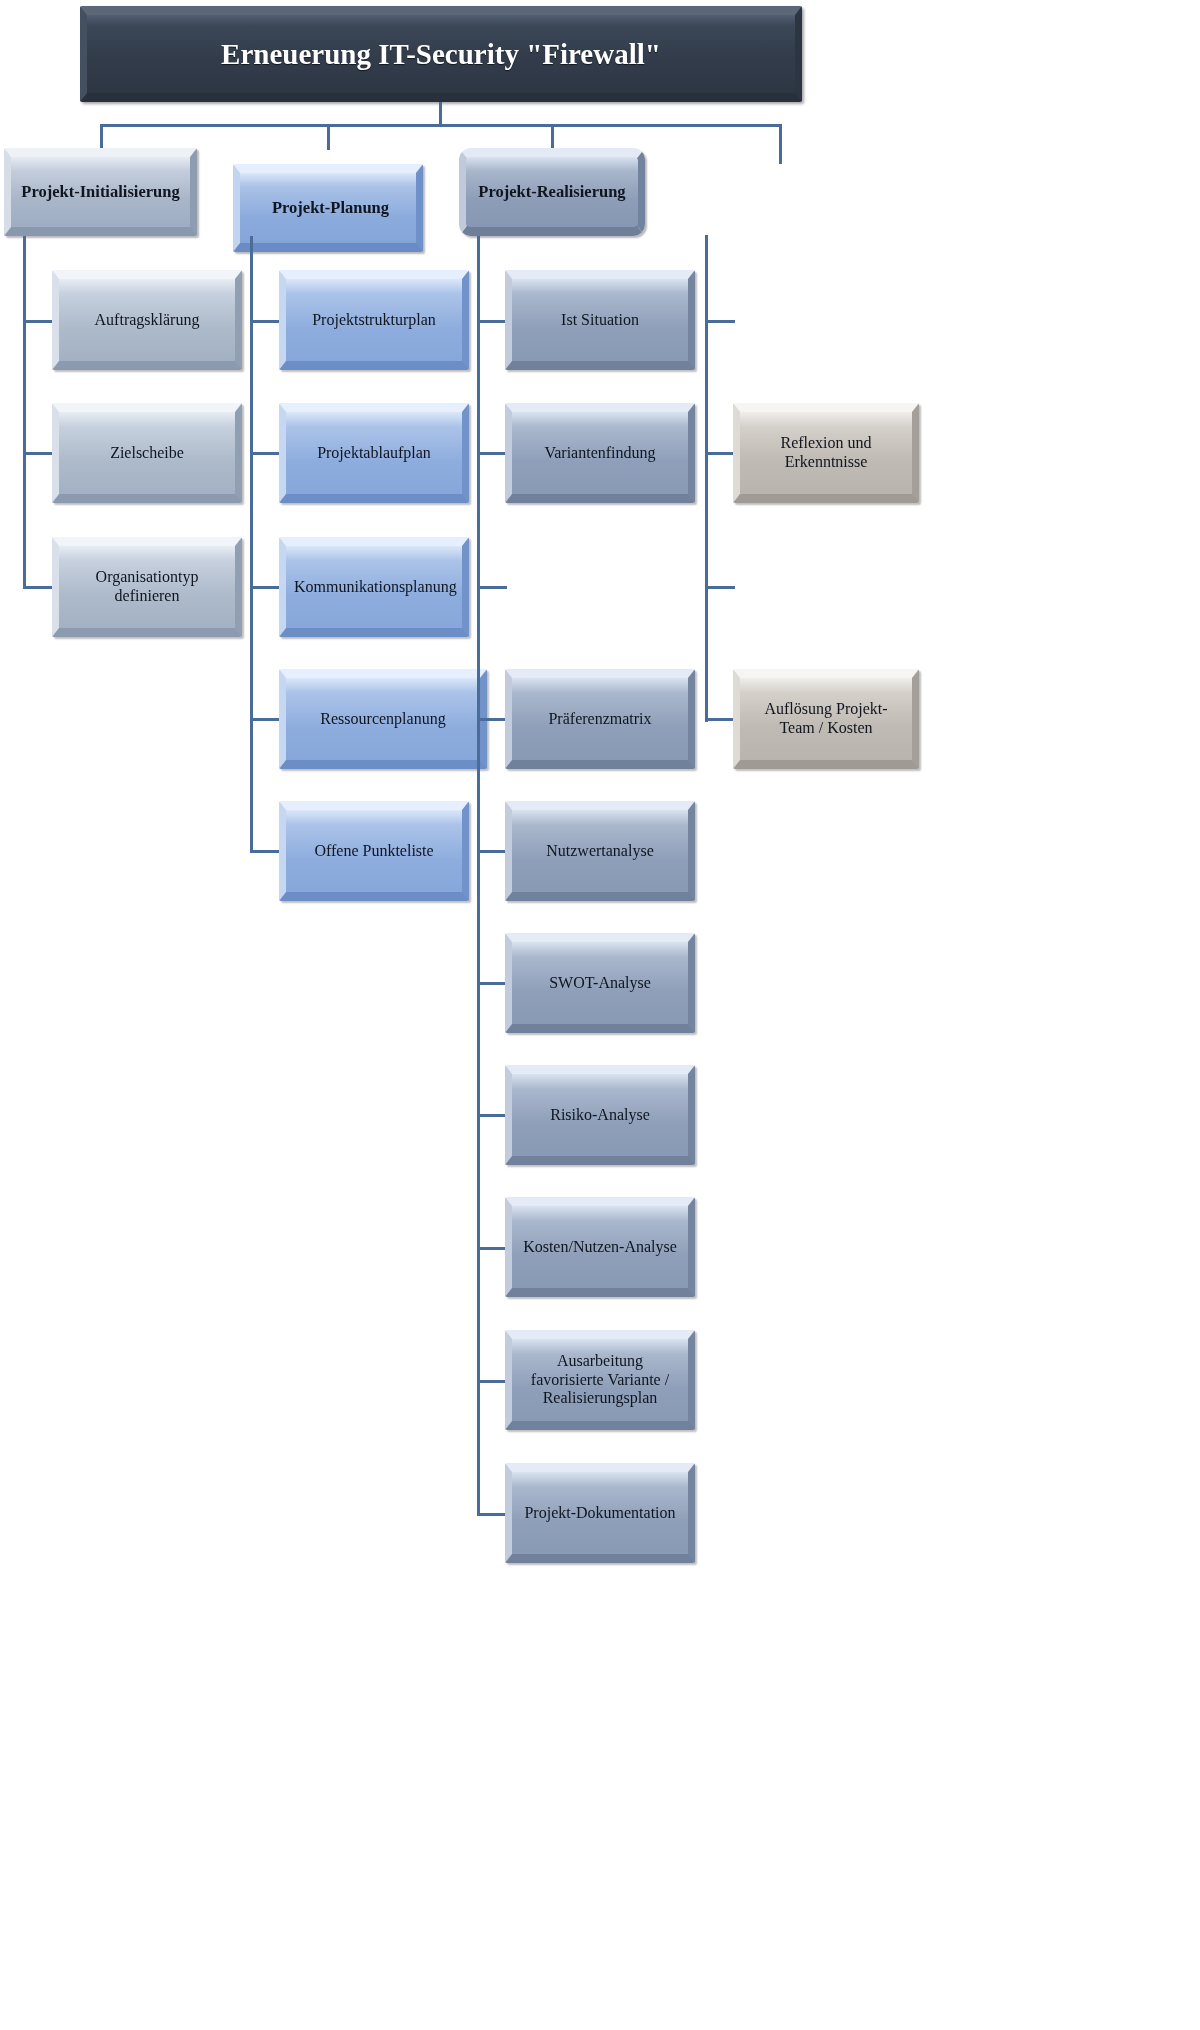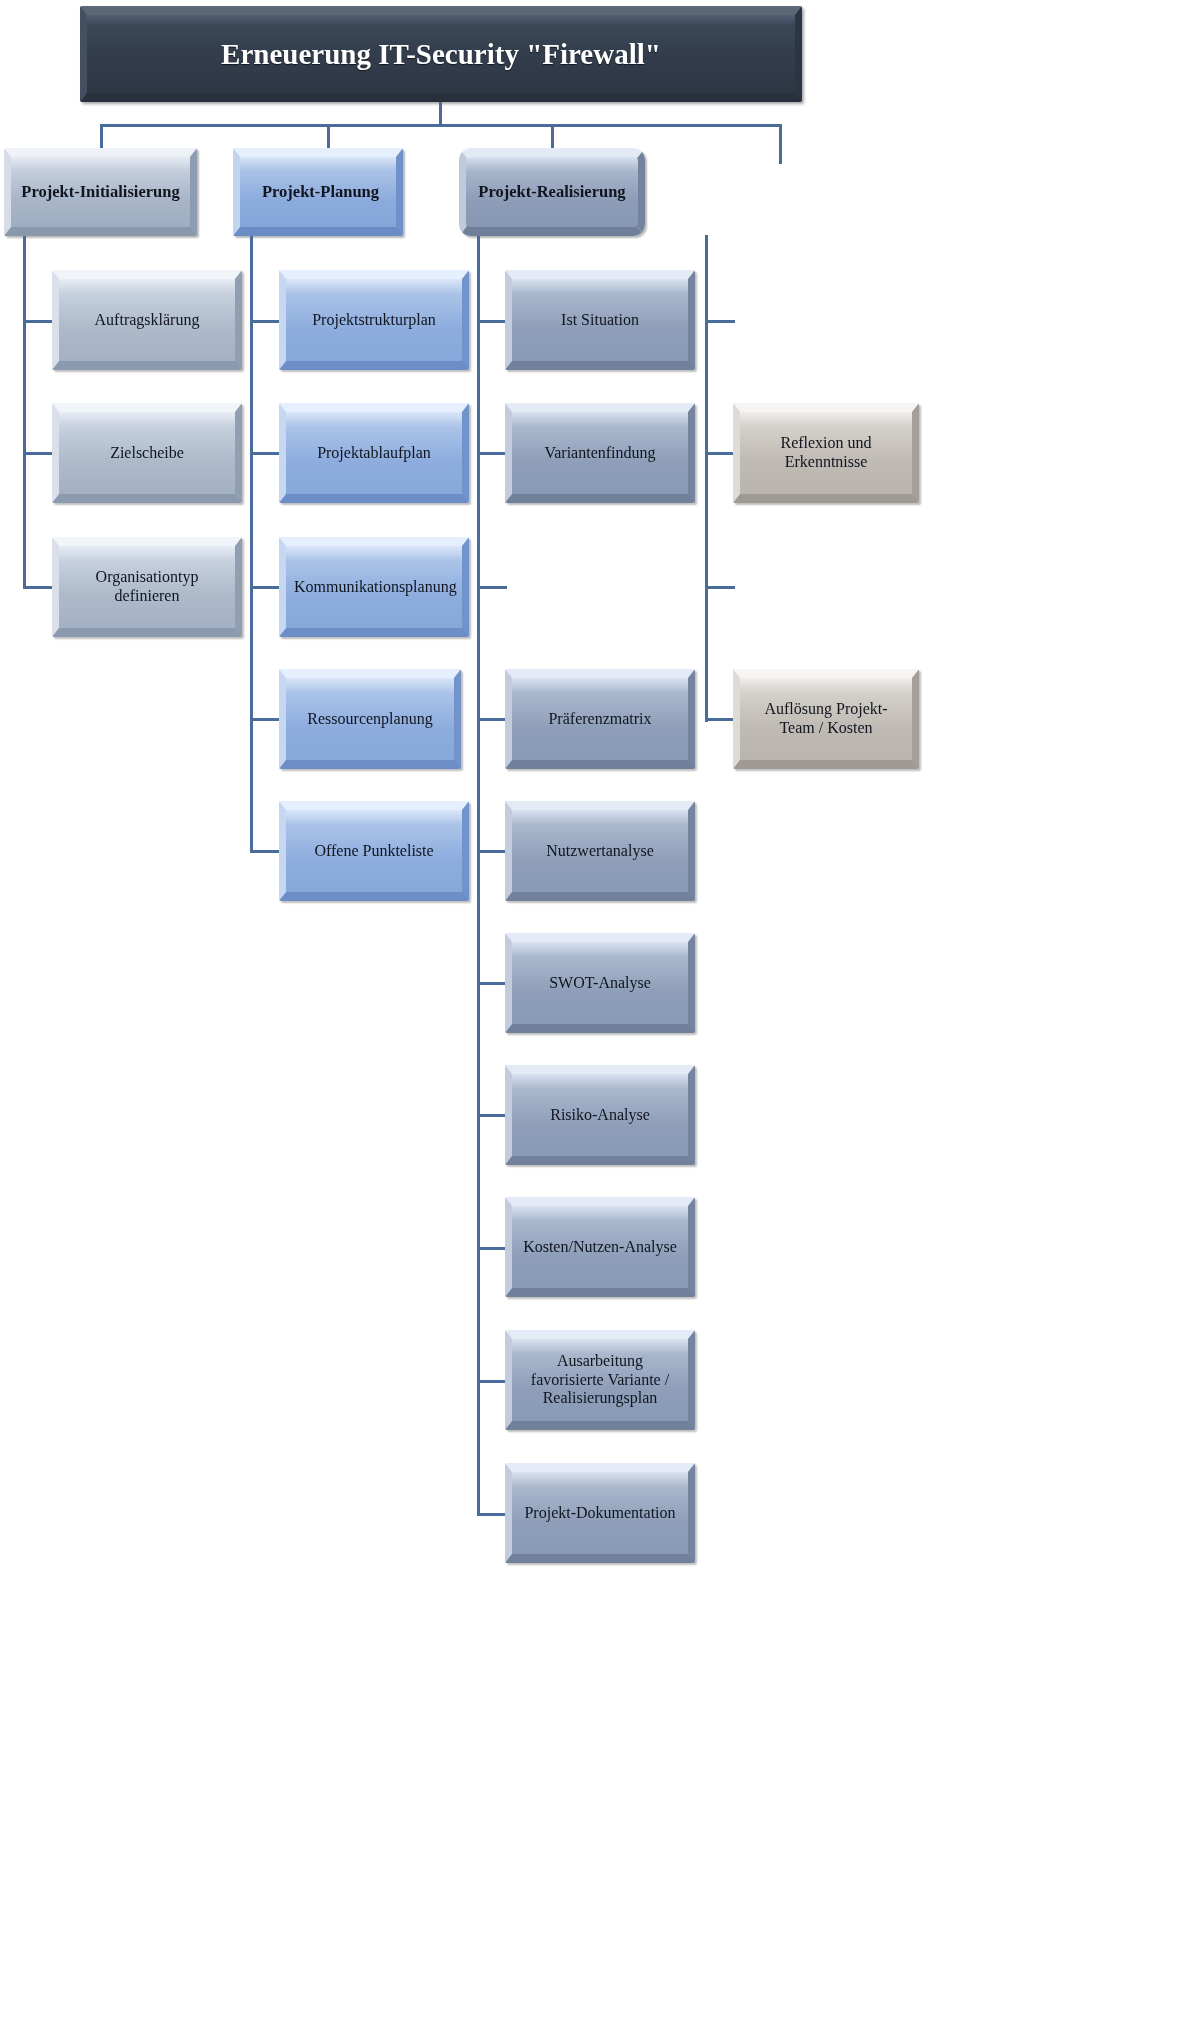--- a/index.html
+++ b/index.html
@@ -117,40 +117,40 @@
   <div class="node task t1" style="left:52px;top:270px;width:190px;height:100px;">
     <span class="lbl">Auftragsklärung</span>
   </div>
   <div class="node task t1" style="left:52px;top:403px;width:190px;height:100px;">
     <span class="lbl">Zielscheibe</span>
   </div>
   <div class="node task t1" style="left:52px;top:537px;width:190px;height:100px;">
     <span class="lbl">Organisationtyp definieren</span>
   </div>
 
-  <div class="node phase ph2" style="left:233px;top:148px;width:170px;height:88px;padding-left:13px;">
+  <div class="node phase ph2" style="left:233px;top:164px;width:190px;height:88px;padding-left:13px;">
     <span class="lbl">Projekt-Planung</span>
   </div>
   <div class="line v" style="left:250px;top:236px;height:616px;"></div>
   <div class="line h" style="left:250px;top:320px;width:30px;"></div>
   <div class="line h" style="left:250px;top:452px;width:30px;"></div>
   <div class="line h" style="left:250px;top:586px;width:30px;"></div>
   <div class="line h" style="left:250px;top:718px;width:30px;"></div>
   <div class="line h" style="left:250px;top:850px;width:30px;"></div>
 
   <div class="node task t2" style="left:279px;top:270px;width:190px;height:100px;">
     <span class="lbl">Projektstrukturplan</span>
   </div>
   <div class="node task t2" style="left:279px;top:403px;width:190px;height:100px;">
     <span class="lbl">Projektablaufplan</span>
   </div>
   <div class="node task t2" style="left:279px;top:537px;width:190px;height:100px;">
     <span class="lbl">Kommunikationsplanung</span>
   </div>
-  <div class="node task t2" style="left:279px;top:669px;width:182px;height:100px;">
+  <div class="node task t2" style="left:279px;top:669px;width:208px;height:100px;">
     <span class="lbl">Ressourcenplanung</span>
   </div>
   <div class="node task t2" style="left:279px;top:801px;width:190px;height:100px;">
     <span class="lbl">Offene Punkteliste</span>
   </div>
 
   <div class="node phase ph3" style="left:459px;top:148px;width:186px;height:88px;">
     <span class="lbl">Projekt-Realisierung</span>
   </div>
   <div class="line v" style="left:477px;top:236px;height:1280px;"></div>

